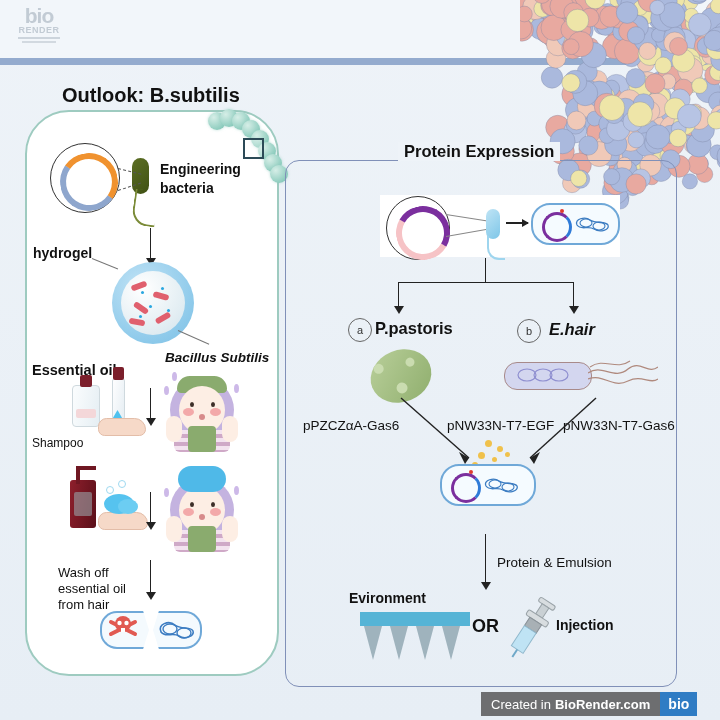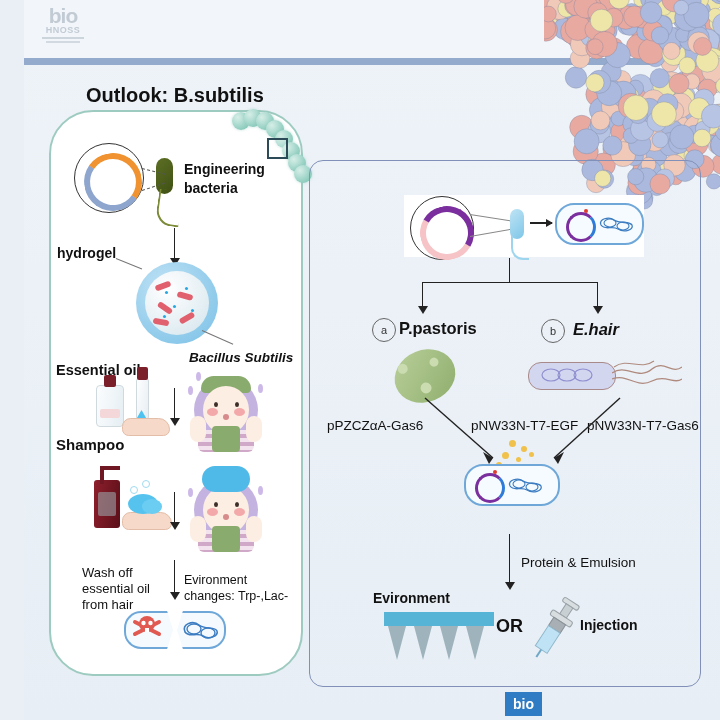--- a/index.html
+++ b/index.html
@@ -2,21 +2,21 @@
 <html><head>
 <meta charset="utf-8">
 <style>
   html,body{margin:0;padding:0;}
   body{
     width:720px;height:720px;overflow:hidden;
     font-family:"Liberation Sans", sans-serif;
     background:#e9eff5;
     position:relative;
   }
-  #root{position:absolute;inset:0;background:linear-gradient(180deg,#eef3f8 0%,#e7eef5 100%);margin-left:24px;}
+  #root{position:absolute;inset:0;background:linear-gradient(180deg,#eef3f8 0%,#e7eef5 100%);}
 
   
   .header{position:absolute;left:0;top:0;width:720px;height:62px;background:#f2f6fa;}
   .logo{position:absolute;left:10px;top:6px;width:58px;height:46px;
         display:flex;flex-direction:column;align-items:center;justify-content:flex-start;}
   .logo .bio{font-size:21px;font-weight:bold;color:#c2cbd4;letter-spacing:-1px;line-height:19px;}
   .logo .render{font-size:9px;font-weight:bold;color:#c2cbd4;letter-spacing:.5px;line-height:10px;}
   .logo .fine{width:42px;height:2px;background:#ccd4dc;margin-top:2px;}
   .logo .fine2{width:34px;height:2px;background:#d2d9e0;margin-top:2px;}
   .app-title{position:absolute;left:78px;top:12px;font-size:25px;font-weight:bold;color:#8d949b;}
@@ -54,21 +54,21 @@
   .hydrogel{position:absolute;left:112px;top:262px;width:82px;height:82px;border-radius:50%;
       background:radial-gradient(circle at 35% 30%,#bfe2f5,#8cc9ea 72%,#7dbfe4);}
   .hydrogel .inner{position:absolute;left:9px;top:9px;width:64px;height:64px;border-radius:50%;
       background:radial-gradient(circle at 35% 28%,#ffffff,#e3eef3 65%,#d2e3ec);overflow:hidden;}
   .rodr{position:absolute;width:16px;height:6px;border-radius:3px;background:#e0606e;}
   .node{position:absolute;width:3px;height:3px;border-radius:50%;background:#29a7e0;}
   .lbl-bs{position:absolute;left:165px;top:350px;font-size:13.5px;font-weight:bold;font-style:italic;color:#111;}
 
   
   .lbl-eo{position:absolute;left:32px;top:362px;font-size:14.5px;font-weight:bold;color:#111;}
-  .lbl-sh{position:absolute;left:32px;top:436px;font-size:15px;font-weight:bold;color:#111;}
+  .lbl-sh{position:absolute;left:32px;top:436px;font-size:12px;font-weight:normal;color:#111;}
   .bottleA{position:absolute;left:72px;top:385px;width:26px;height:40px;border-radius:4px;
      background:linear-gradient(100deg,#fbfdfe,#e5eef3);border:1px solid #cfd9de;}
   .bottleA .cap{position:absolute;left:7px;top:-11px;width:12px;height:12px;border-radius:2px;background:#7b1f2b;}
   .bottleA .lab{position:absolute;left:3px;top:23px;width:20px;height:9px;border-radius:2px;background:#f4d7d9;}
   .dropper{position:absolute;left:112px;top:378px;width:11px;height:40px;border-radius:3px;
      background:linear-gradient(100deg,#fefeff,#e6eef3);border:1px solid #cfd9de;}
   .dropper .cap{position:absolute;left:0px;top:-12px;width:11px;height:13px;border-radius:2px;background:#7b1f2b;}
   .hand{position:absolute;left:98px;top:418px;width:46px;height:16px;border-radius:9px 12px 7px 7px;background:#f6d9c8;border:1px solid #e3bda8;}
   .droplet{position:absolute;left:113px;top:410px;width:9px;height:12px;background:#4fc2ef;
      border-radius:50% 50% 50% 50%/60% 60% 40% 40%;clip-path:polygon(50% 0,100% 65%,50% 100%,0 65%);}
@@ -177,21 +177,21 @@
   .footer .badge2{background:#2f7cc4;color:#fff;font-size:14px;font-weight:bold;display:flex;align-items:center;padding:0 8px;}
 </style>
 </head>
 <body>
 
 <div id="root">
 
   <div class="header">
     <div class="logo">
       <div class="bio">bio</div>
-      <div class="render">HNOSS</div>
+      <div class="render">RENDER</div>
       <div class="fine"></div>
       <div class="fine2"></div>
     </div>
   </div>
   <div class="hbar"></div>
 
   <div class="section-title">Outlook: B.subtilis</div>
 
   <div class="protein">
     <svg width="210" height="240" viewBox="0 0 210 240">
@@ -690,21 +690,20 @@
       <div class="mouth"></div>
     <div class="body"></div>
       <div class="scarf"></div>
     <div class="armL"></div>
       <div class="armR"></div>
   </div>
   <div class="vline" style="left:150px;top:492px;height:34px"></div>
   <div class="arw-dn" style="left:146px;top:522px"></div>
 
   <div class="lbl-wash">Wash off essential oil from hair</div>
-  <div class="lbl-env">Evironment changes: Trp-,Lac-</div>
   <div class="vline" style="left:150px;top:560px;height:36px"></div>
   <div class="arw-dn" style="left:146px;top:592px"></div>
 
   <div class="suicide">
     <div class="sc-half sc-left"></div>
     <div class="sc-half sc-right">
       <svg width="42" height="28" viewBox="0 0 42 28" style="position:absolute;left:2px;top:3px">
         <path d="M6 16 C2 8,14 4,20 9 C26 14,36 10,38 15 C40 20,30 24,24 20 C18 16,10 22,6 16Z" fill="none" stroke="#3d7dc2" stroke-width="1.6"></path>
         <ellipse cx="15" cy="13" rx="7" ry="5" fill="none" stroke="#3d7dc2" stroke-width="1.4"></ellipse>
         <ellipse cx="29" cy="17" rx="7" ry="5" fill="none" stroke="#3d7dc2" stroke-width="1.4"></ellipse>
@@ -713,20 +712,21 @@
     <svg width="30" height="28" viewBox="0 0 30 28" style="position:absolute;left:8px;top:3px">
       <path d="M3 20 L27 8 M3 8 L27 20" stroke="#e15a52" stroke-width="4" stroke-linecap="round"></path>
       <circle cx="15" cy="10" r="8" fill="#e15a52"></circle>
       <circle cx="11.5" cy="9" r="2.2" fill="#fff"></circle>
       <circle cx="18.5" cy="9" r="2.2" fill="#fff"></circle>
       <rect x="13" y="14" width="4" height="4" fill="#fff"></rect>
     </svg>
   </div>
 
   <div class="right-panel"></div>
+  <div class="lbl-pe">Protein Expression</div>
 
   <div class="tr-box"></div>
   <div class="plasmid2">
     <div class="ringp"></div>
     <div class="ringv"></div>
   </div>
   <div class="dashline" style="left:446px;top:214px;width:42px;transform:rotate(9deg);border-top:1px solid #888"></div>
   <div class="dashline" style="left:446px;top:236px;width:42px;transform:rotate(-10deg);border-top:1px solid #888"></div>
   <div class="bact-blue"></div>
   <div class="flag-blue"></div>
@@ -825,16 +825,20 @@
       <rect x="27" y="9" width="8" height="12" fill="#c9d0d4" stroke="#9aa3a8"></rect>
       <rect x="19" y="21" width="24" height="6" rx="2" fill="#d8dde0" stroke="#9aa3a8"></rect>
       <rect x="24" y="27" width="14" height="10" fill="#a8b0b5" stroke="#8a9298"></rect>
       <rect x="24" y="37" width="14" height="24" fill="#bfe3f4" stroke="#90b8cc"></rect>
       <path d="M31 61 L31 70" stroke="#6fa8c8" stroke-width="2"></path>
     </g>
   </svg>
   <div class="lbl-inj">Injection</div>
 
   <div class="footer">
+    <div class="txt">
+      <span>Created in</span>
+      <b>BioRender.com</b>
+    </div>
     <div class="badge2">bio</div>
   </div>
 
 </div>
 
 </body></html>

